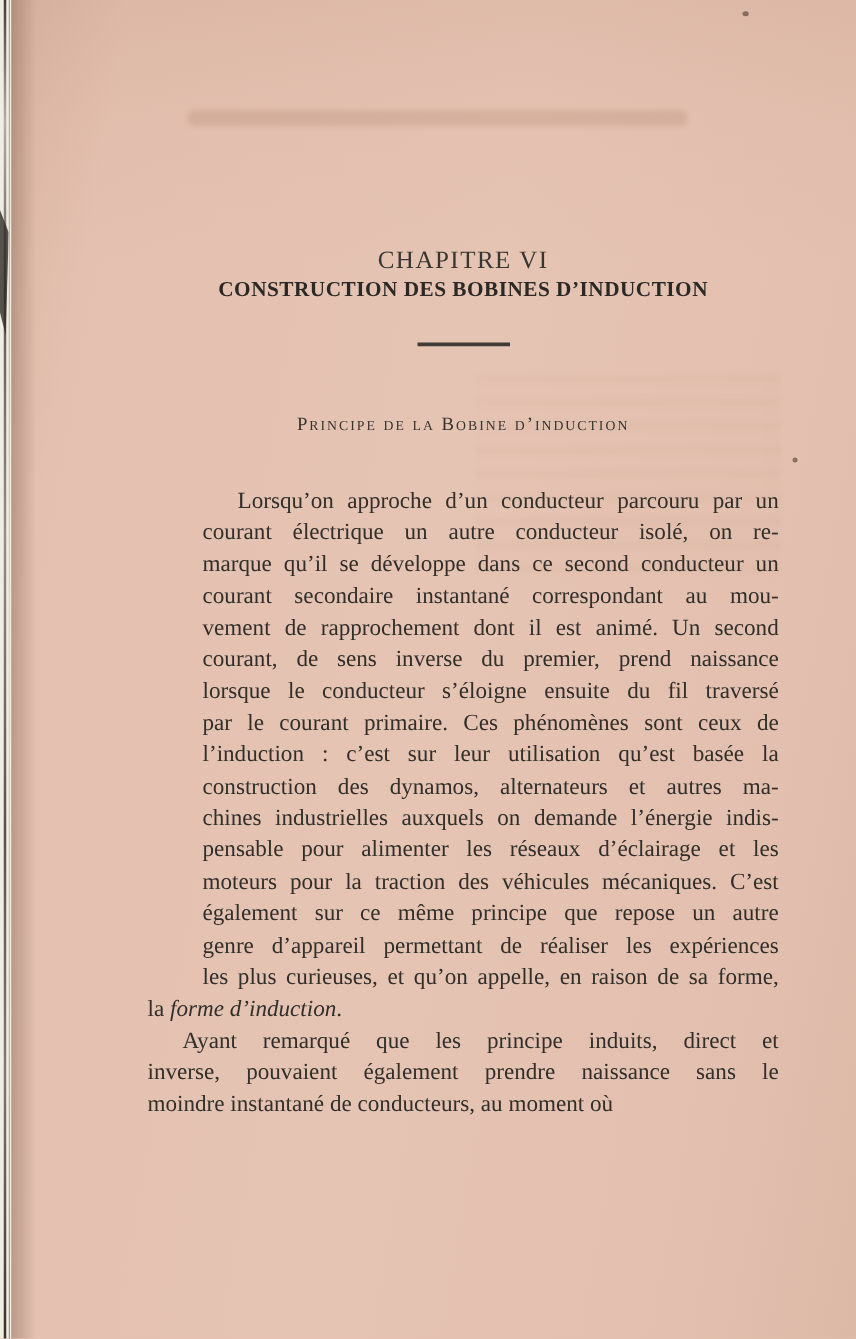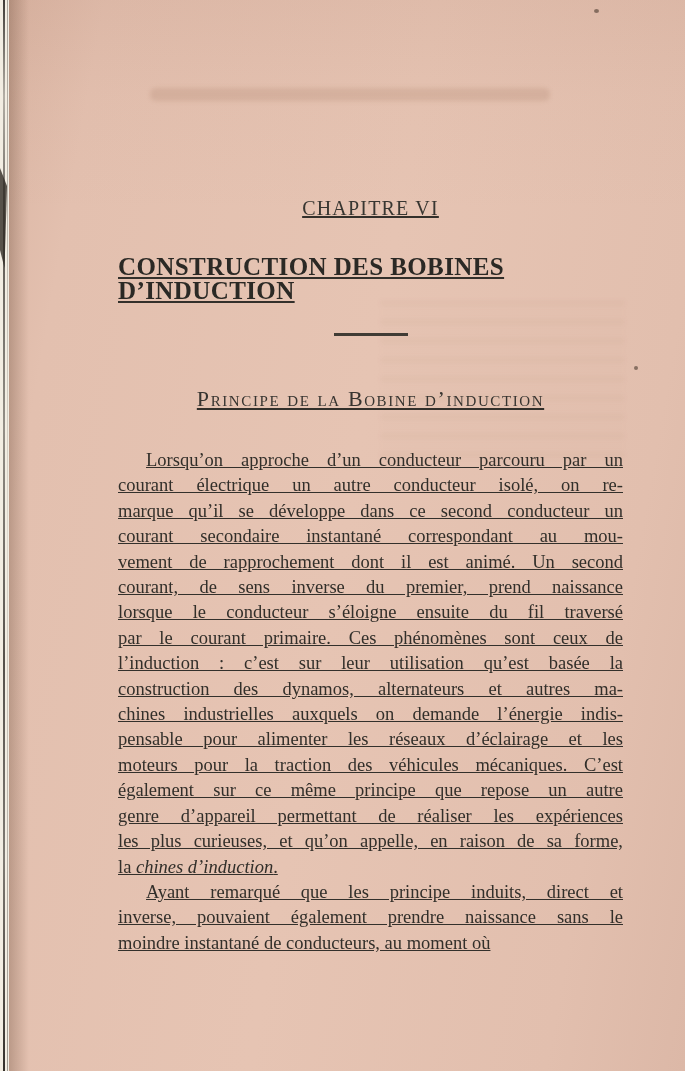--- a/index.html
+++ b/index.html
@@ -50,48 +50,48 @@
     background: rgba(160,115,92,0.20); filter: blur(2px); border-radius: 6px;
   }
   .ghost2 {
     position: absolute; left: 380px; top: 300px; width: 245px; height: 160px;
     background: repeating-linear-gradient(180deg,
       rgba(160,115,92,0.09) 0 6px, rgba(160,115,92,0.015) 6px 19px);
     filter: blur(2px); opacity: 0.6;
   }
 
   
-  .content { position: absolute; left: 118px; top: 0; width: 505px; text-decoration: underline; }
+  .content { position: absolute; left: 118px; top: 0; width: 505px; }
 
   .chapter {
     margin-top: 196px; text-align: center;
     font-size: 20px; line-height: 24px; letter-spacing: 1.2px; color: #383631;
   }
   .title {
-    margin-top: 35px; text-align: left;
-    font-size: 25px; line-height: 24px; font-weight: 700;
+    text-align: center;
+    font-size: 17px; line-height: 24px; font-weight: 700;
     letter-spacing: 0.4px; color: #2b2925;
   }
   .rule {
     margin: 30px auto 0 auto; width: 74px; height: 3px;
     background: #403c35; border: none;
   }
   .section {
     margin-top: 52px; text-align: center;
-    font-variant: small-caps; font-size: 22px; line-height: 22px;
+    font-variant: small-caps; font-size: 15px; line-height: 22px;
     letter-spacing: 1.6px; color: #373430;
   }
 
   .body-lines {
     margin: 0; white-space: pre-line;
     font-size: 18.5px; line-height: 25.4px;
     text-align: justify; text-align-last: justify;
     color: #322f2a;
   }
-  .first-para { margin-top: 38px; }
+  .first-para { margin-top: 38px; margin-left: 44px; }
   .indented { text-indent: 28px; }
   .last-line {
     margin: 0; font-size: 18.5px; line-height: 25.4px;
     text-align: left; color: #322f2a;
   }
   .it { font-style: italic; }
 </style>
 </head>
 <body>
 
@@ -130,21 +130,21 @@
 par le courant primaire. Ces phénomènes sont ceux de
 l’induction : c’est sur leur utilisation qu’est basée la
 construction des dynamos, alternateurs et autres ma-
 chines industrielles auxquels on demande l’énergie indis-
 pensable pour alimenter les réseaux d’éclairage et les
 moteurs pour la traction des véhicules mécaniques. C’est
 également sur ce même principe que repose un autre
 genre d’appareil permettant de réaliser les expériences
 les plus curieuses, et qu’on appelle, en raison de sa forme,</p>
 
-    <p class="last-line"><span>la </span><span class="it">chines d’induction</span><span>.</span></p>
+    <p class="last-line"><span>la </span><span class="it">forme d’induction</span><span>.</span></p>
 
     <p class="body-lines indented">Ayant remarqué que les principe induits, direct et
 inverse, pouvaient également prendre naissance sans le</p>
 
     <p class="last-line">moindre instantané de conducteurs, au moment où</p>
 
   </div>
 </div>
 
 </body></html>

